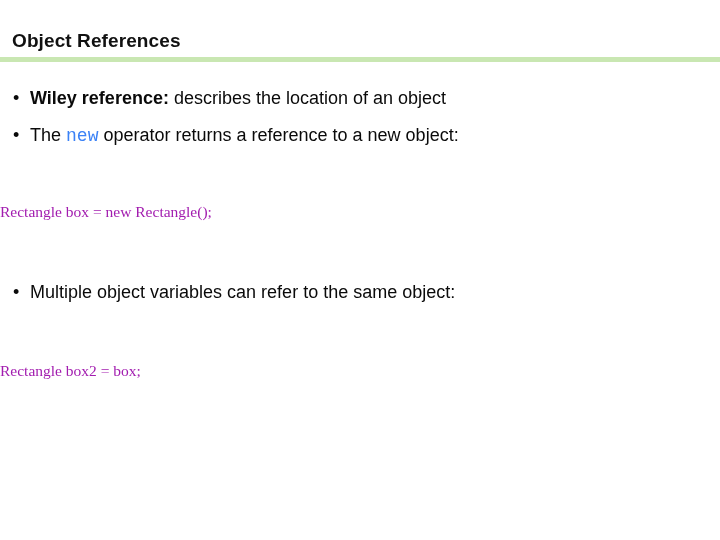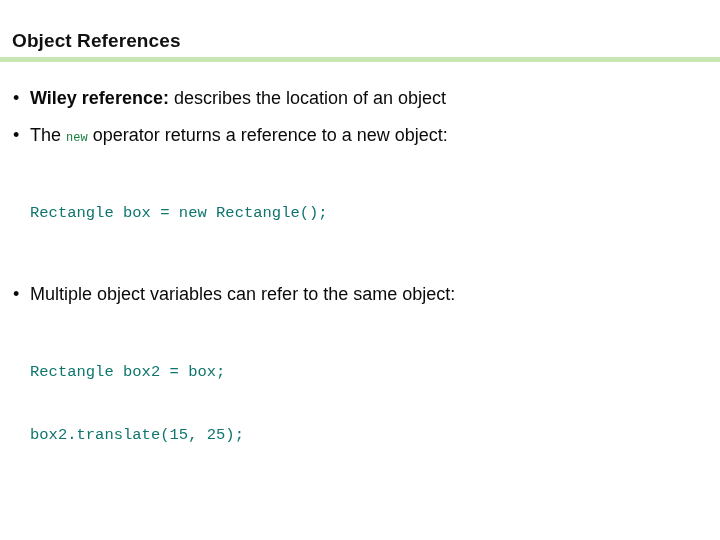--- a/index.html
+++ b/index.html
@@ -76,31 +76,30 @@
   }
 
   .b1 { margin-top: 24px; }
   .b2 { margin-top: 13px; }
   .b3 { margin-top: 16px; }
 
   .bold { font-weight: bold; }
 
   .kw {
     font-family: "Liberation Mono", "DejaVu Sans Mono", monospace;
-    font-size: 12px;
-    color: #15803d;
+    font-size: 18px;
+    color: #3b82f6;
   }
 
   .code-block {
     margin-top: 10px;
-    padding-left: 30px;
-    font-family: Liberation Mono, monospace;
+    font-family: Liberation Serif, serif;
     font-size: 15.5px;
     line-height: 21px;
-    color: #0f766e;
+    color: #a21caf;
     white-space: pre;
   }
   .code-block.cb1 { margin-top: 11px; }
   .code-block.cb2 { margin-top: 14px; }
   .code-line { white-space: pre; }
 
   
   .footer {
     position: absolute;
     right: 8px;
@@ -146,19 +145,18 @@
     <div class="code-block cb1">
       <div class="code-line">Rectangle box = new Rectangle();</div>
     </div>
 
     <div class="bullet b3">
       <span class="dot">•</span><span>Multiple object variables can refer to the same object:</span>
     </div>
 
     <div class="code-block cb2">
       <div class="code-line">Rectangle box2 = box;</div>
-      <div class="code-line">box2.translate(15, 25);</div>
     </div>
 
   </div>
 
 
 </div>
 
 </body></html>

